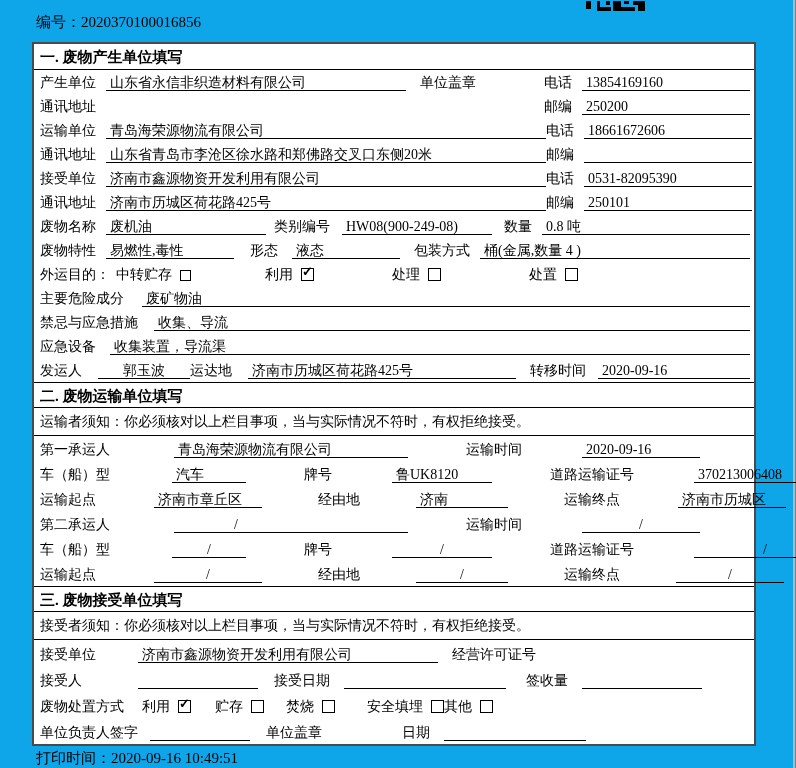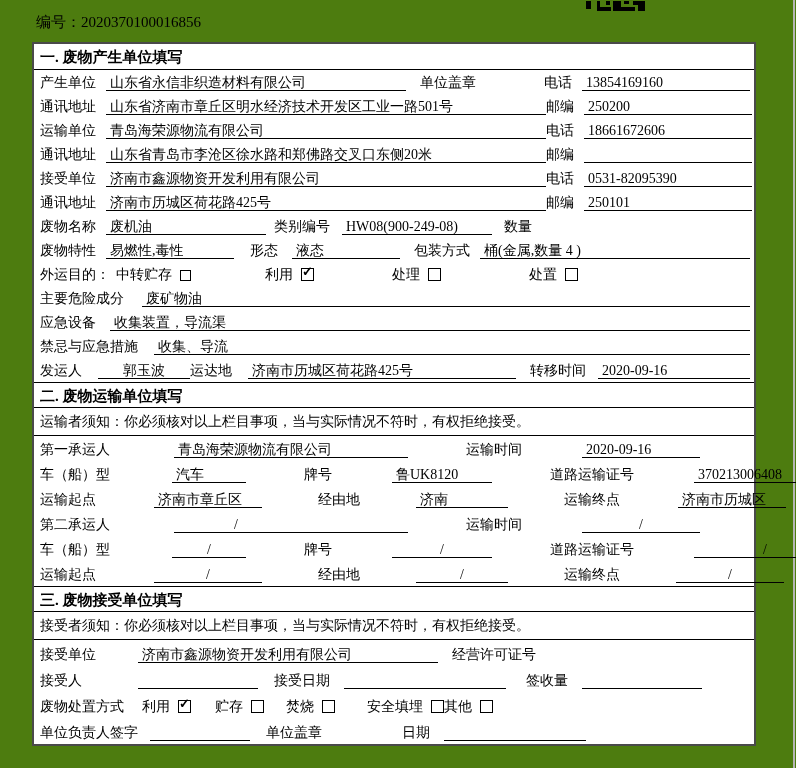--- a/index.html
+++ b/index.html
@@ -1,16 +1,16 @@
 <!DOCTYPE html>
 <html><head>
 <meta charset="utf-8">
 <style>
   html,body{margin:0;padding:0;background:#fff;}
-  .page{position:relative;width:796px;height:768px;background:#4d7c0f;overflow:hidden;
+  .page{position:relative;width:796px;height:768px;background:#0ea5e9;overflow:hidden;
         font-family:"Liberation Serif","DejaVu Serif",serif;color:#000;font-size:14px;}
   .page-edge{position:absolute;right:1px;top:0;width:2px;height:768px;background:#b5b5b5;}
   .top{position:relative;height:42px;}
   .serial{position:absolute;left:36px;top:13px;font-size:15px;white-space:nowrap;}
   .doc-title{position:absolute;left:334px;top:2px;font-size:25px;font-weight:bold;letter-spacing:2px;white-space:nowrap;}
   .qr{position:absolute;left:586px;top:0;}
   .tbl{position:absolute;left:32px;top:42px;width:724px;border:2px solid #4a4a4a;background:#fff;box-sizing:border-box;}
   .sec-h{font-weight:bold;font-size:15px;height:26px;box-sizing:border-box;padding:4px 0 0 6px;border-bottom:1px solid #000;}
   .sec-h.bt{border-top:1px solid #000;}
   .notice{height:28px;box-sizing:border-box;border-bottom:1px solid #000;display:flex;align-items:center;padding-left:6px;white-space:nowrap;}
@@ -62,21 +62,20 @@
       <div class="row">
         <span class="lbl" style="width:58px">产生单位</span>
         <span class="fld" style="width:300px;margin-left:8px">山东省永信非织造材料有限公司</span>
         <span class="lbl" style="margin-left:14px">单位盖章</span>
         <span class="lbl" style="margin-left:auto;width:30px">电话</span>
         <span class="fld" style="width:168px;margin-left:8px">13854169160</span>
       </div>
 
       <div class="row">
         <span class="lbl" style="width:58px">通讯地址</span>
-        <span class="fld" style="width:440px;margin-left:8px">山东省济南市章丘区明水经济技术开发区工业一路501号</span>
         <span class="lbl" style="margin-left:auto;width:30px">邮编</span>
         <span class="fld" style="width:168px;margin-left:8px">250200</span>
       </div>
 
       <div class="row">
         <span class="lbl" style="width:58px">运输单位</span>
         <span class="fld" style="width:440px;margin-left:8px">青岛海荣源物流有限公司</span>
         <span class="lbl" style="margin-left:auto;width:30px">电话</span>
         <span class="fld" style="width:168px;margin-left:8px">18661672606</span>
       </div>
@@ -101,20 +100,21 @@
         <span class="lbl" style="margin-left:auto;width:30px">邮编</span>
         <span class="fld" style="width:168px;margin-left:8px">250101</span>
       </div>
 
       <div class="row">
         <span class="lbl" style="width:58px">废物名称</span>
         <span class="fld" style="width:160px;margin-left:8px">废机油</span>
         <span class="lbl" style="margin-left:8px;width:58px">类别编号</span>
         <span class="fld" style="width:150px;margin-left:10px">HW08(900-249-08)</span>
         <span class="lbl" style="margin-left:12px;width:30px">数量</span>
+        <span class="fld grow" style="margin-left:8px">0.8 吨</span>
       </div>
 
       <div class="row">
         <span class="lbl" style="width:58px">废物特性</span>
         <span class="fld" style="width:128px;margin-left:8px">易燃性,毒性</span>
         <span class="lbl" style="margin-left:16px;width:30px">形态</span>
         <span class="fld" style="width:108px;margin-left:12px">液态</span>
         <span class="lbl" style="margin-left:14px;width:58px">包装方式</span>
         <span class="fld grow" style="margin-left:8px">桶(金属,数量 4 )</span>
       </div>
@@ -132,27 +132,27 @@
         <span class="lbl" style="margin-left:88px">处置</span>
         <span class="cb" style="margin-left:8px"></span>
       </div>
 
       <div class="row">
         <span class="lbl" style="width:88px">主要危险成分</span>
         <span class="fld grow" style="margin-left:14px">废矿物油</span>
       </div>
 
       <div class="row">
+        <span class="lbl" style="width:102px">禁忌与应急措施</span>
+        <span class="fld grow" style="margin-left:12px">收集、导流</span>
+      </div>
+
+      <div class="row">
         <span class="lbl" style="width:58px">应急设备</span>
         <span class="fld grow" style="margin-left:12px">收集装置，导流渠</span>
-      </div>
-
-      <div class="row">
-        <span class="lbl" style="width:102px">禁忌与应急措施</span>
-        <span class="fld grow" style="margin-left:12px">收集、导流</span>
       </div>
 
       <div class="row">
         <span class="lbl" style="width:44px">发运人</span>
         <span class="fld c" style="width:92px;margin-left:14px">郭玉波</span>
         <span class="lbl" style="width:44px">运达地</span>
         <span class="fld" style="width:268px;margin-left:14px">济南市历城区荷花路425号</span>
         <span class="lbl" style="margin-left:14px;width:58px">转移时间</span>
         <span class="fld grow" style="margin-left:10px">2020-09-16</span>
       </div>
@@ -255,13 +255,16 @@
       <div class="row">
         <span class="lbl" style="width:98px">单位负责人签字</span>
         <span class="fld" style="width:100px;margin-left:12px"></span>
         <span class="lbl" style="margin-left:16px">单位盖章</span>
         <span class="lbl" style="margin-left:80px">日期</span>
         <span class="fld" style="width:142px;margin-left:14px"></span>
       </div>
     </div>
   </div>
 
+  <div class="footer">
+    <span>打印时间：</span><span>2020-09-16 10:49:51</span>
+  </div>
 </div>
 
 </body></html>

